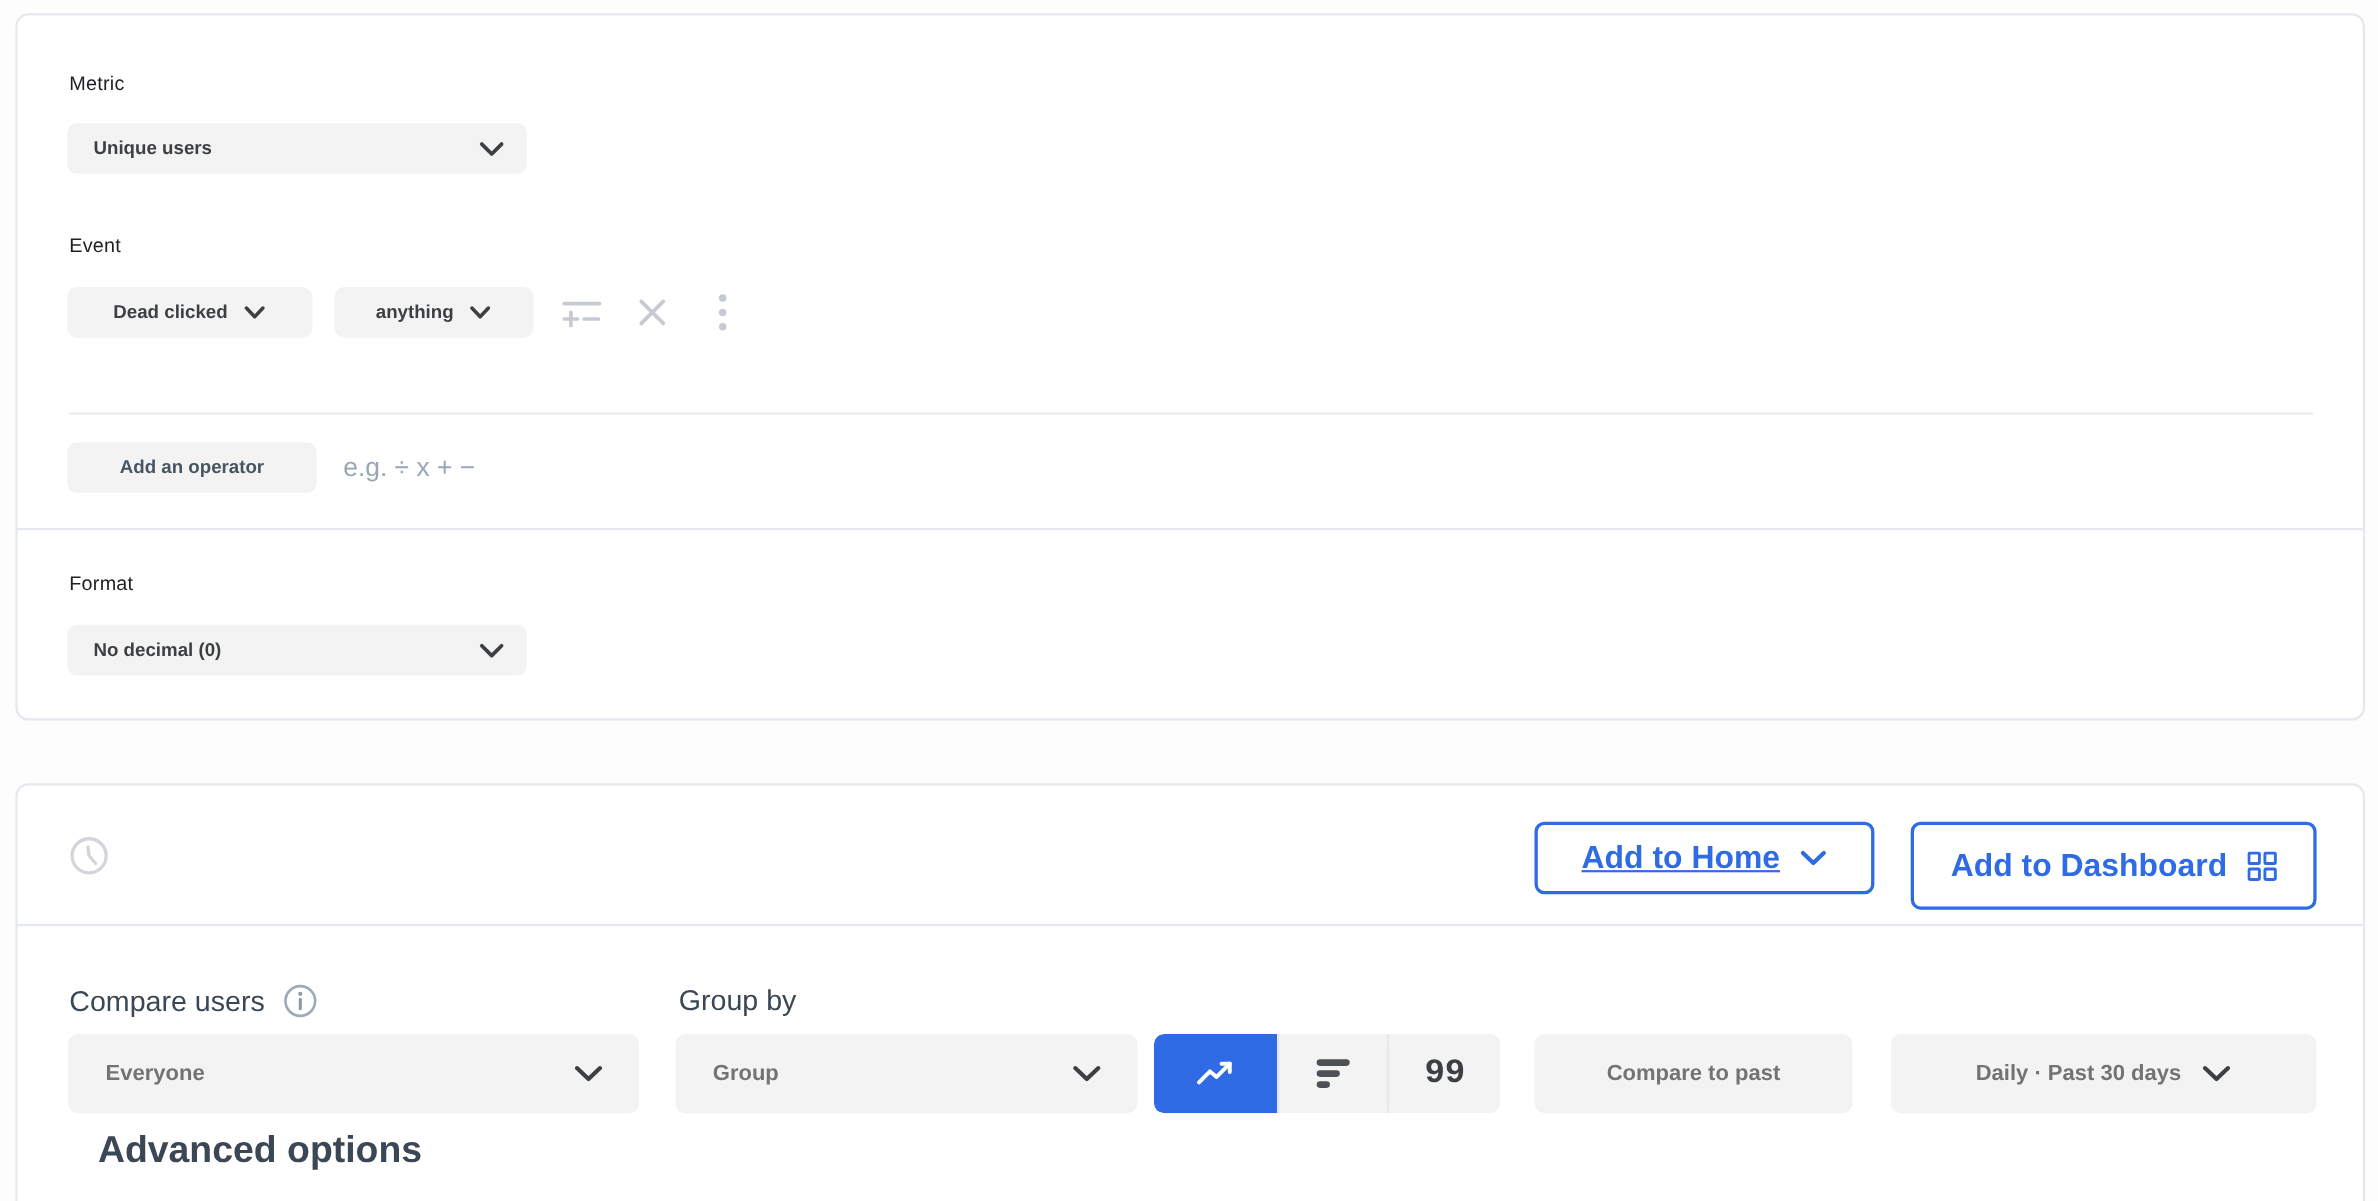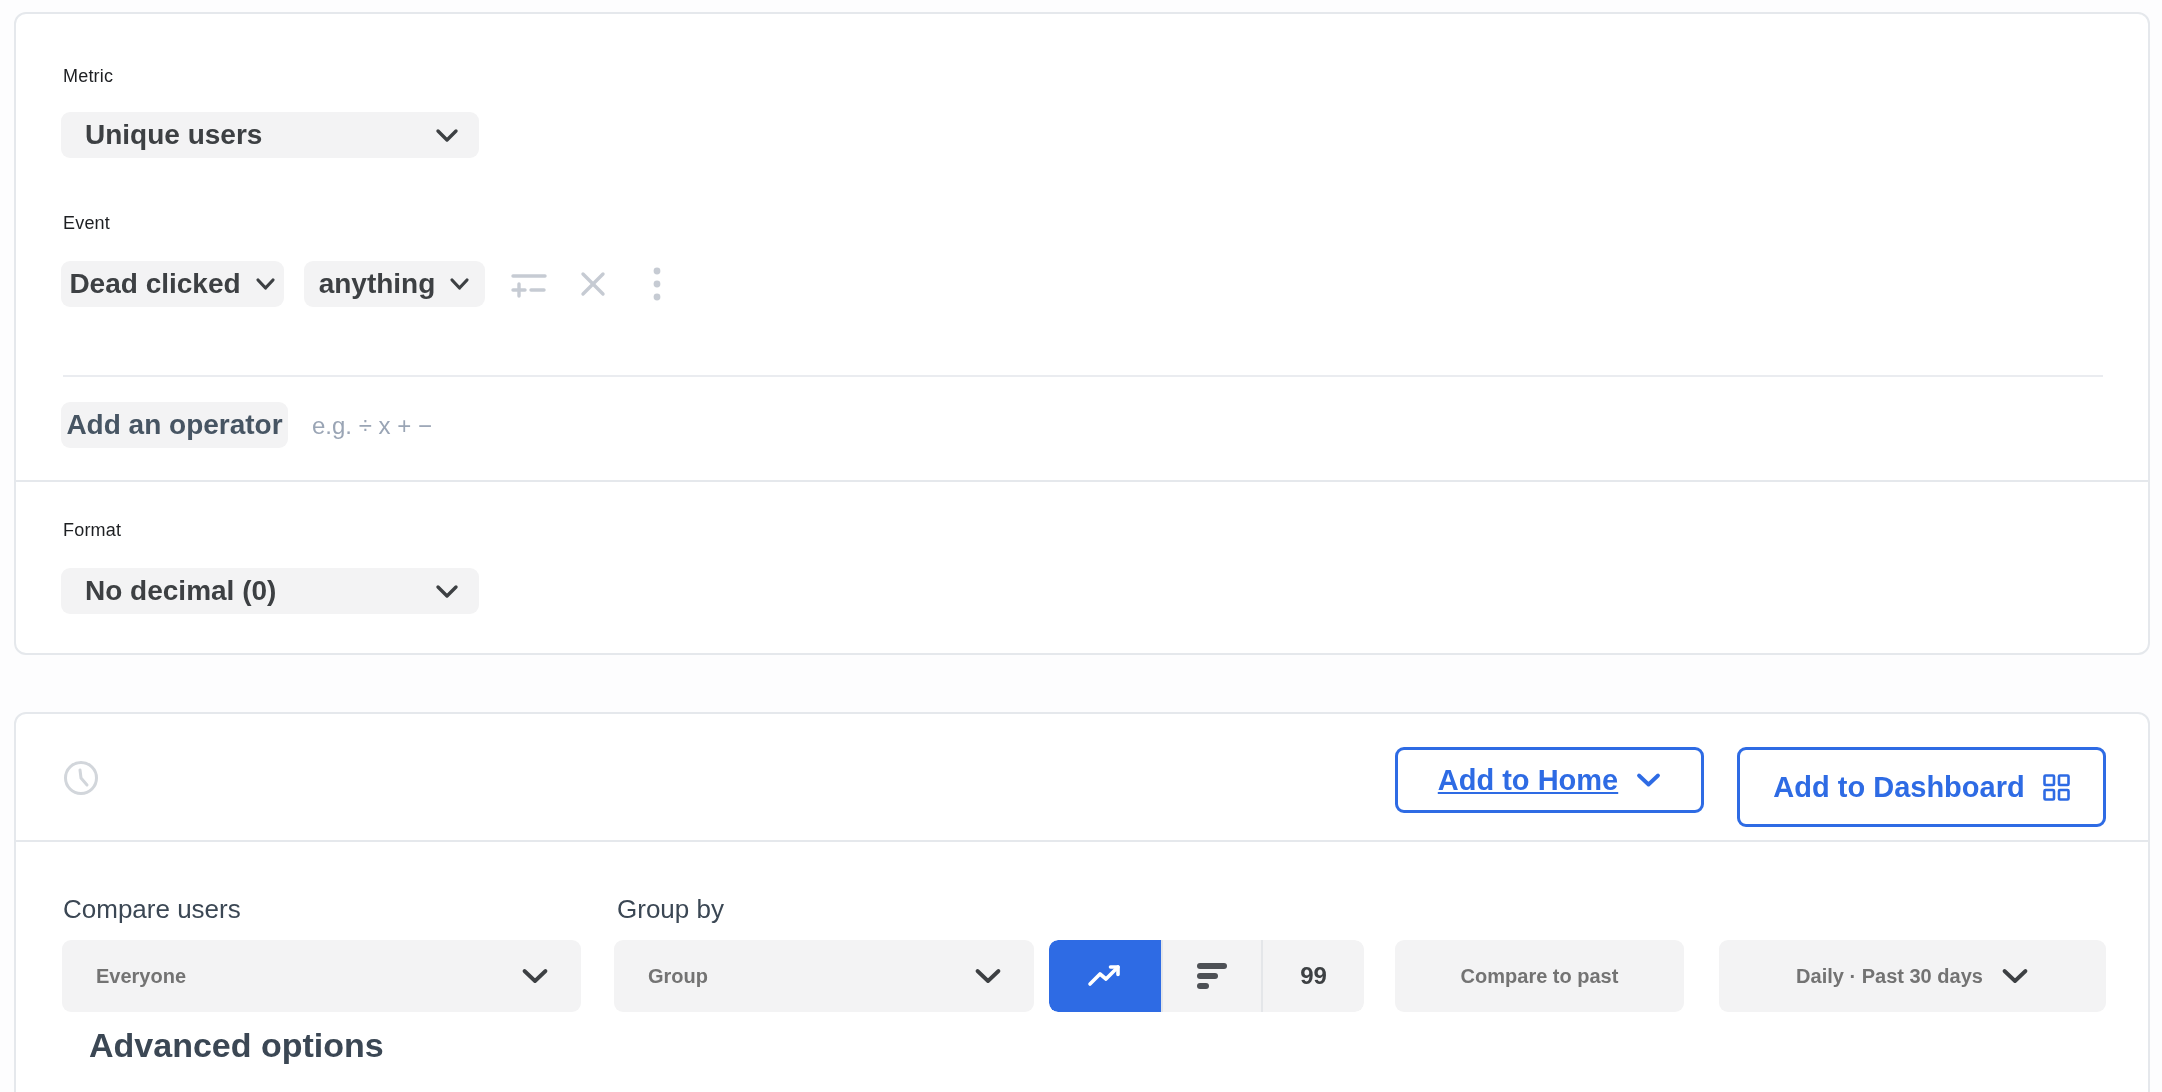--- a/index.html
+++ b/index.html
@@ -21,31 +21,31 @@
   #card-query  { top:712px; height:430px; }
 
   .section-label {
     position:absolute;
     font-size:18px; font-weight:500; color:#1d1f22;
     letter-spacing:0.2px;
   }
   .q-label {
     position:absolute;
     font-size:26px; font-weight:500; color:#3b4754;
-    display:flex; align-items:center; gap:16px;flex-direction:column;
+    display:flex; align-items:center; gap:16px;
   }
 
   .pill {
     position:absolute;
     background:#f3f3f4;
     border-radius:9px;
     display:flex; align-items:center;
     cursor:pointer;
   }
-  .pill.sm { height:46px; font-size:28px; font-weight:700; color:#3d4043; }
+  .pill.sm { height:46px; font-size:17px; font-weight:700; color:#3d4043; }
   .pill.sm .txt { padding-left:24px; }
   .pill.sm.spread { justify-content:space-between; }
   .pill.sm.spread .chev { margin-right:20px; }
   .pill.sm.inline .chev { margin-left:14px; }
 
   .pill.lg { height:72px; font-size:20px; font-weight:700; color:#737373; }
   .pill.lg .txt { padding-left:34px; }
   .pill.lg.spread { justify-content:space-between; }
   .pill.lg.spread .chev { margin-right:32px; }
   .pill.lg.center { justify-content:center; }
@@ -85,21 +85,21 @@
     height:72px;
   }
   .toggle .seg {
     height:100%;
     display:flex; align-items:center; justify-content:center;
     background:#f3f3f4;
     cursor:pointer;
   }
   .toggle .seg + .seg { border-left:2px solid #e4e6e9; }
   .toggle .seg.selected { background:#2e6be4; border-left:none; }
-  .toggle .seg .num { font-size:24px; font-weight:700; color:#3d4043; }
+  .toggle .seg .num { font-size:31px; font-weight:700; color:#3d4043;font-family:Liberation Mono, monospace; }
 
   .adv-link {
     position:absolute;
     font-size:34px; font-weight:700; color:#3b4754;
     cursor:pointer;
   }
 </style>
 </head>
 <body>
 

